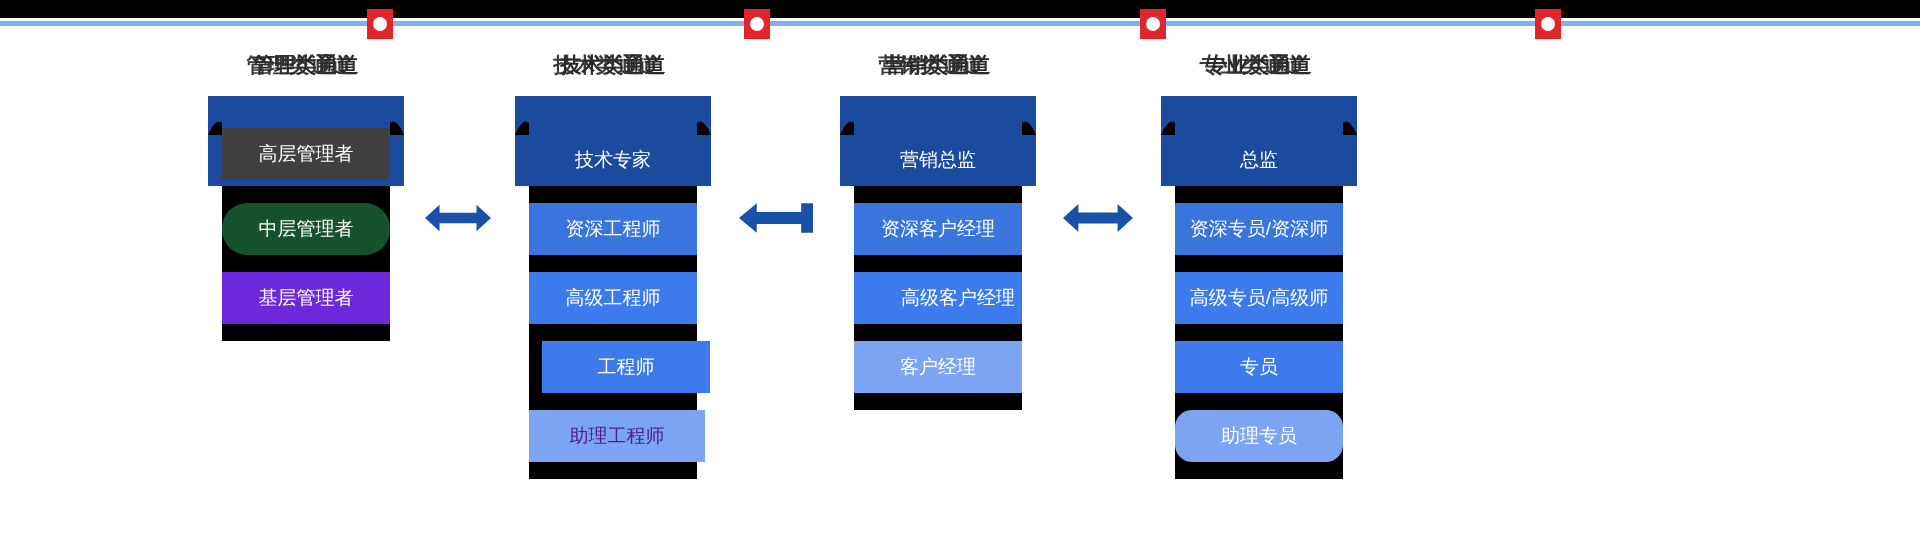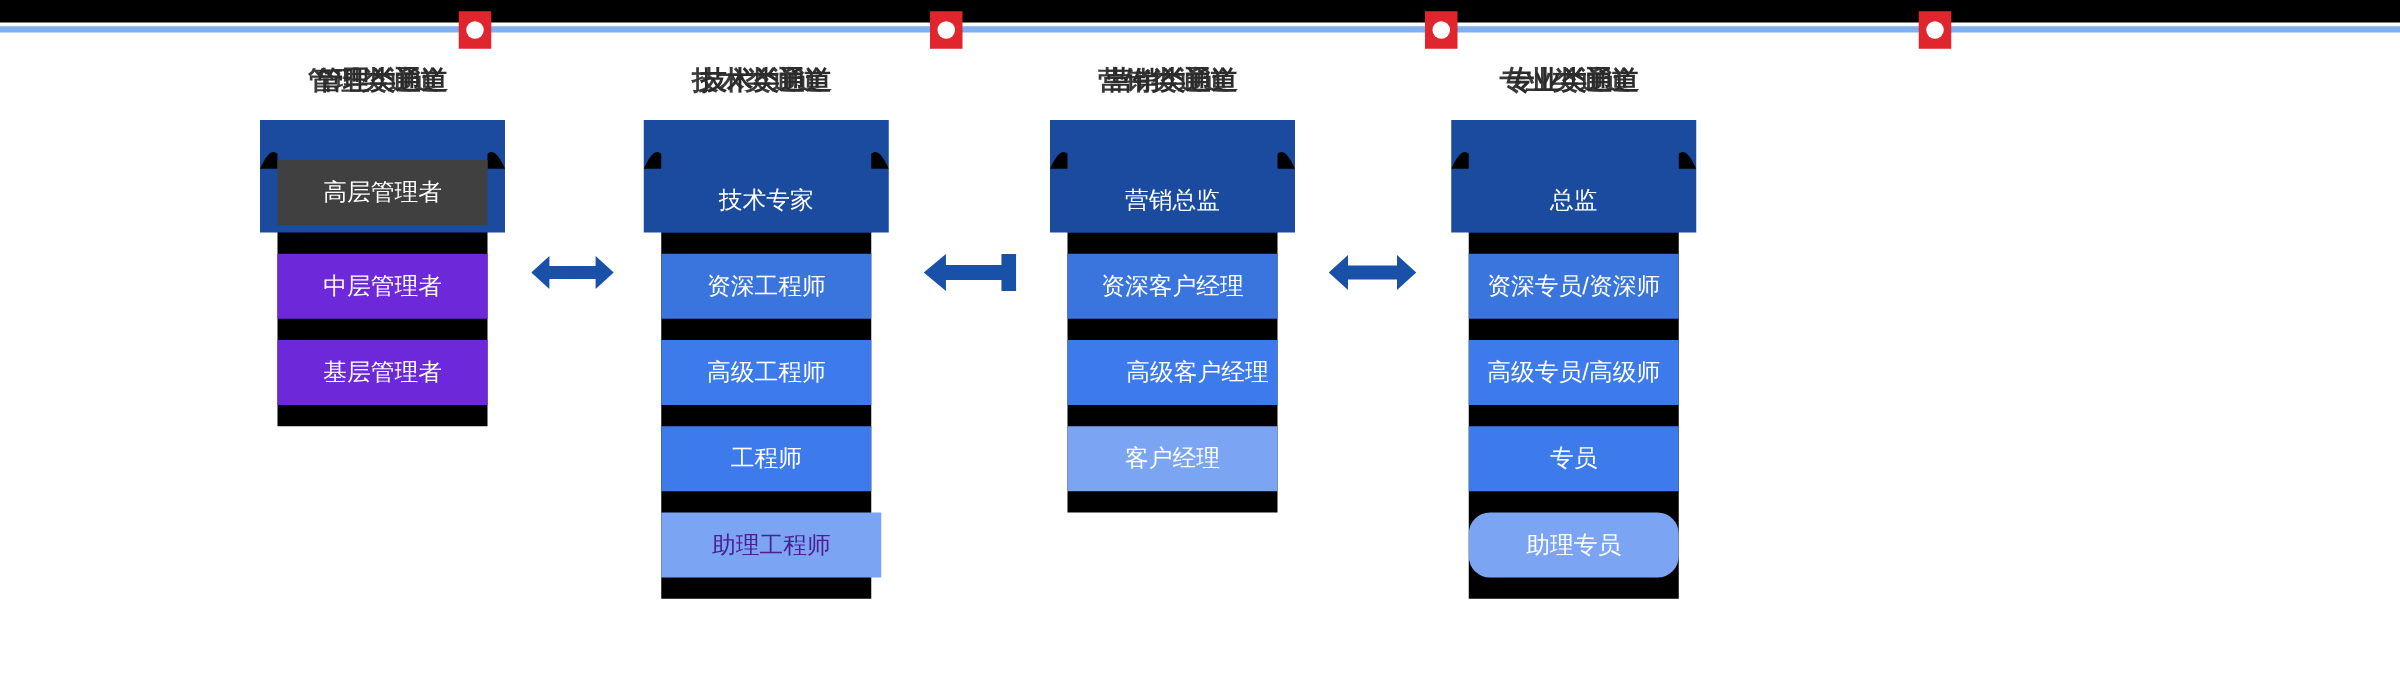--- a/index.html
+++ b/index.html
@@ -81,35 +81,35 @@
   <div id="columns-layer">
       <div class="column" style="left: 208px; top: 52px; width: 196px;">
         <div class="col-title"><span class="ghost">管理类通道</span><span class="solid">管理类通道</span></div>
         <div class="frame" style="left: 14px; top: 68px; width: 168px; height: 221px; background: rgb(0, 0, 0);"></div>
         <div class="lid" style="left: 0px; top: 44px; width: 196px; height: 90px; background: rgb(26, 75, 158);"></div>
         <svg width="196" height="30" style="position: absolute; left: 0px; top: 61px;">
           <path d="M0,22 Q 8,4 14,10 L 14,22 Z" fill="#000000"></path>
           <path d="M196,22 Q 188,4 182,10 L 182,22 Z" fill="#000000"></path>
         </svg>
         <div class="cell lvl0" style="left: 14px; top: 76px; width: 168px; height: 52px; background: #404040; color: rgb(255, 255, 255);">高层管理者</div>
-        <div class="cell lvl1" style="left: 14px; top: 151px; width: 168px; height: 52px; background: #6d28d9; color: rgb(255, 255, 255);">中层管理者</div>
+        <div class="cell lvl1" style="left: 14px; top: 151px; width: 168px; height: 52px; background: #14532d; color: rgb(255, 255, 255); border-radius: 25px;">中层管理者</div>
         <div class="cell lvl3" style="left: 14px; top: 220px; width: 168px; height: 52px; background: #6d28d9; color: rgb(255, 255, 255);">基层管理者</div>
       </div>
       <div class="column" style="left: 515px; top: 52px; width: 196px;">
         <div class="col-title"><span class="ghost">技术类通道</span><span class="solid">技术类通道</span></div>
         <div class="frame" style="left: 14px; top: 68px; width: 168px; height: 359px; background: rgb(0, 0, 0);"></div>
         <div class="lid" style="left: 0px; top: 44px; width: 196px; height: 90px; background: rgb(26, 75, 158);"></div>
         <svg width="196" height="30" style="position: absolute; left: 0px; top: 61px;">
           <path d="M0,22 Q 8,4 14,10 L 14,22 Z" fill="#000000"></path>
           <path d="M196,22 Q 188,4 182,10 L 182,22 Z" fill="#000000"></path>
         </svg>
         <div class="cell lvl0" style="left: 14px; top: 82px; width: 168px; height: 52px; background: rgb(26, 75, 158); color: rgb(255, 255, 255);">技术专家</div>
         <div class="cell lvl1" style="left: 14px; top: 151px; width: 168px; height: 52px; background: rgb(58, 116, 221); color: rgb(255, 255, 255);">资深工程师</div>
         <div class="cell lvl2" style="left: 14px; top: 220px; width: 168px; height: 52px; background: rgb(61, 123, 236); color: rgb(255, 255, 255);">高级工程师</div>
-        <div class="cell lvl2" style="left: 14px; top: 289px; width: 168px; height: 52px; background: rgb(61, 123, 236); color: rgb(255, 255, 255);">工程师</div>
+        <div class="cell lvl2" style="left: 27px; top: 289px; width: 168px; height: 52px; background: rgb(61, 123, 236); color: rgb(255, 255, 255);">工程师</div>
         <div class="cell lvl3" style="left: 14px; top: 358px; width: 176px; height: 52px; background: rgb(123, 165, 242); color: #4c1d95;">助理工程师</div>
       </div>
       <div class="column" style="left: 840px; top: 52px; width: 196px;">
         <div class="col-title"><span class="ghost">营销类通道</span><span class="solid">营销类通道</span></div>
         <div class="frame" style="left: 14px; top: 68px; width: 168px; height: 290px; background: rgb(0, 0, 0);"></div>
         <div class="lid" style="left: 0px; top: 44px; width: 196px; height: 90px; background: rgb(26, 75, 158);"></div>
         <svg width="196" height="30" style="position: absolute; left: 0px; top: 61px;">
           <path d="M0,22 Q 8,4 14,10 L 14,22 Z" fill="#000000"></path>
           <path d="M196,22 Q 188,4 182,10 L 182,22 Z" fill="#000000"></path>
         </svg>

